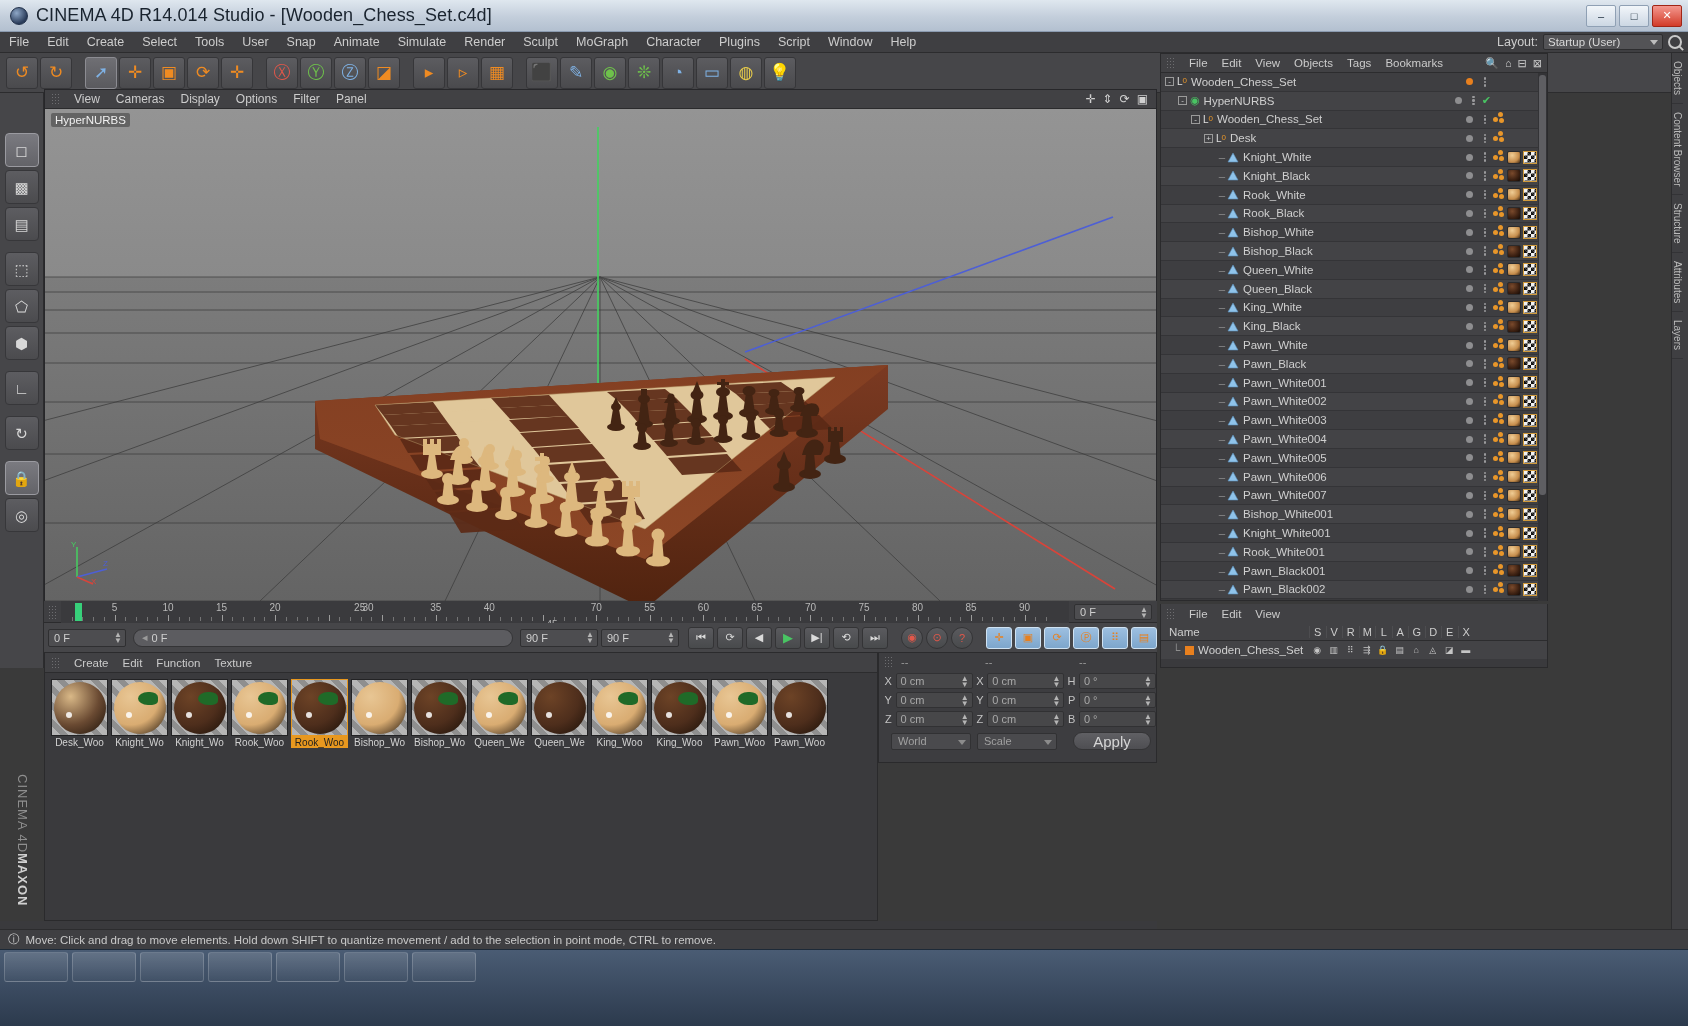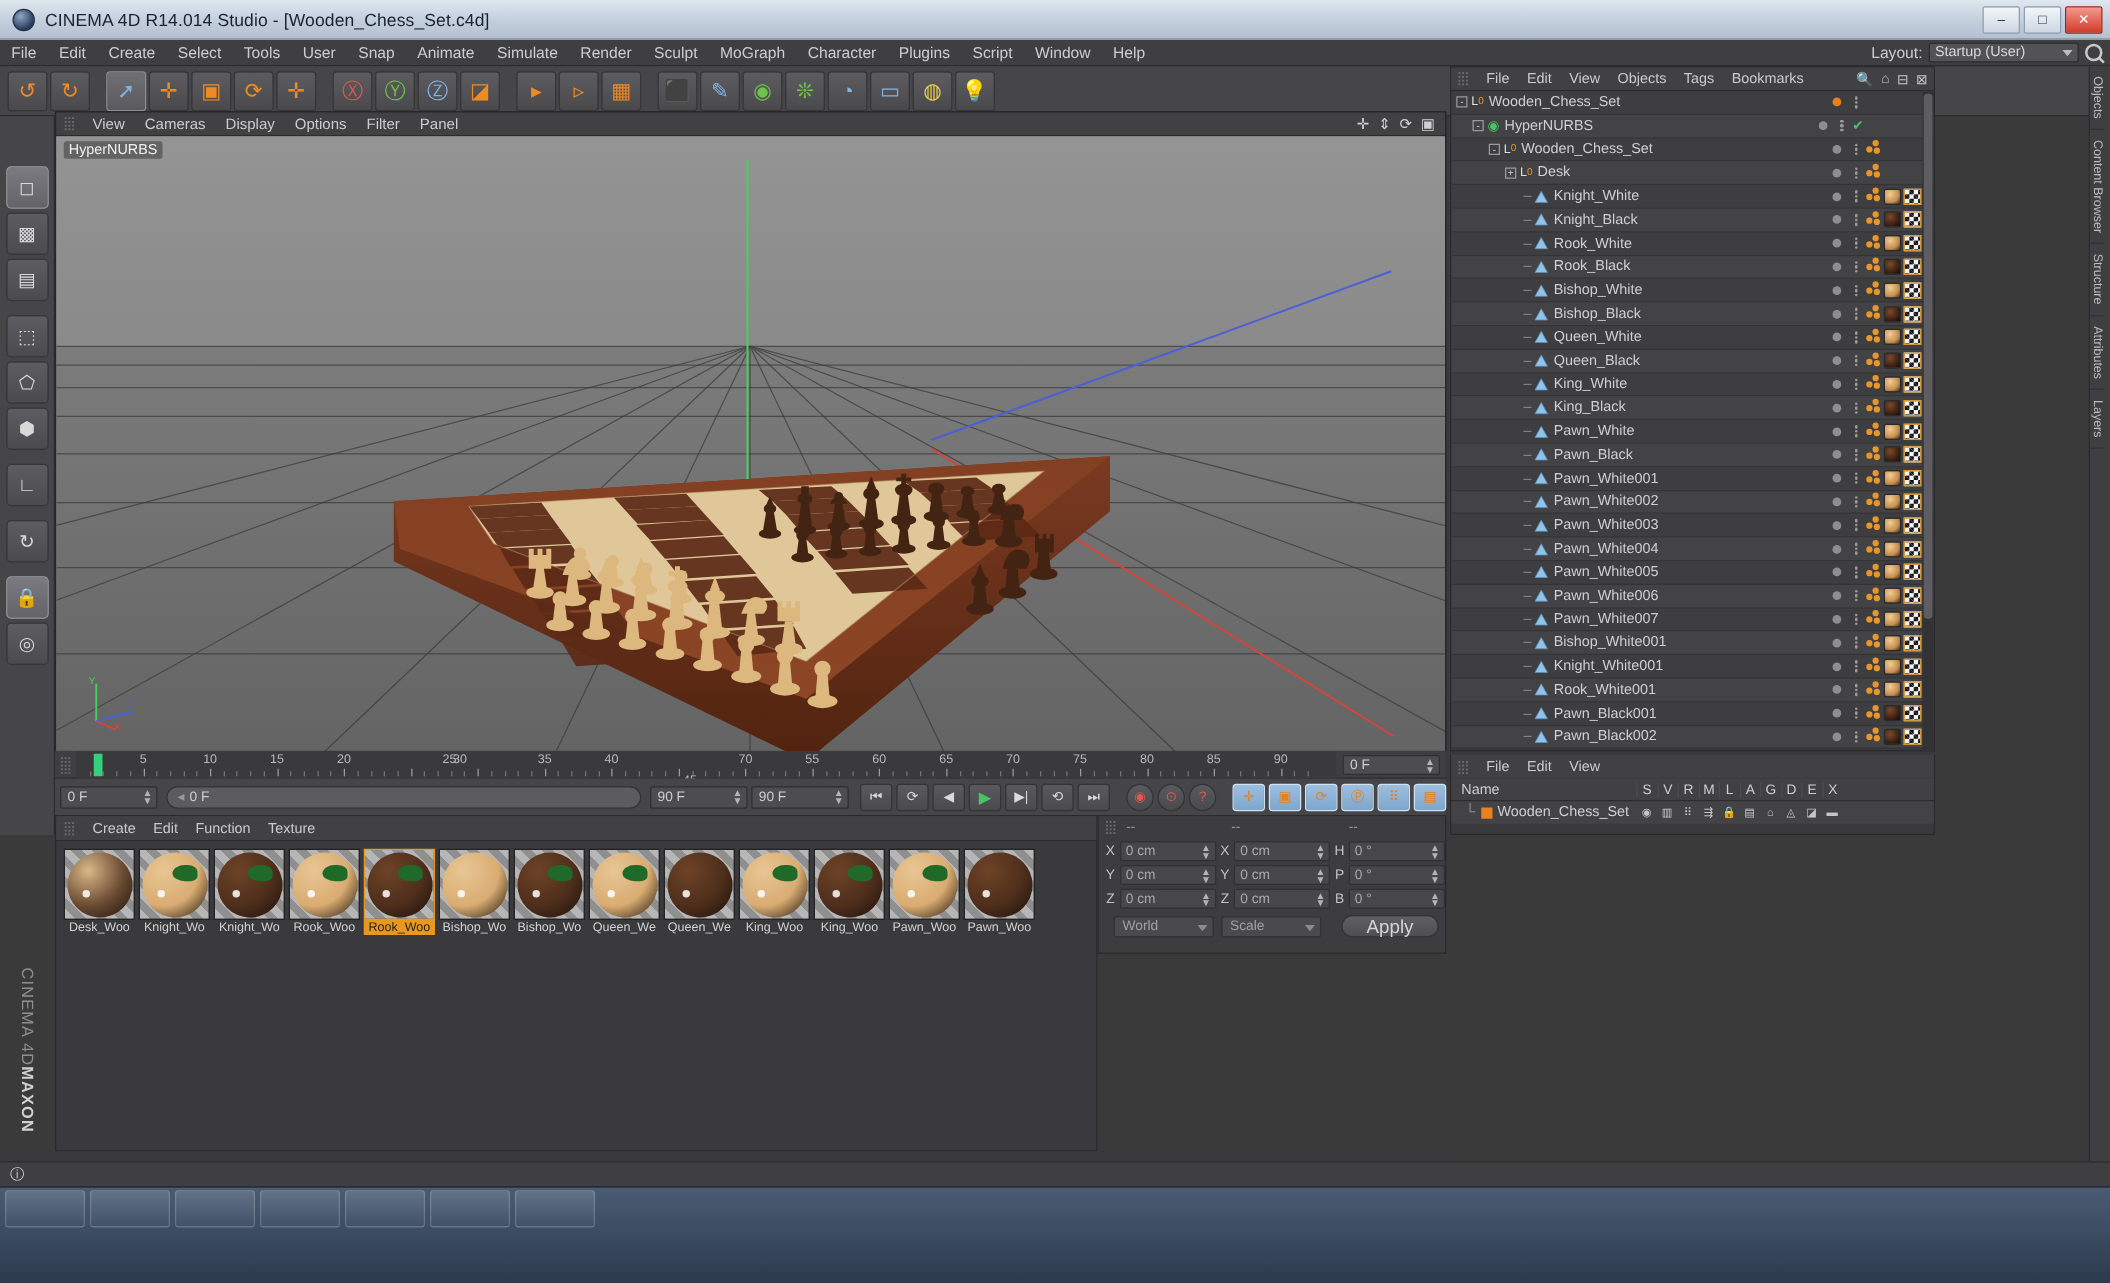--- a/index.html
+++ b/index.html
@@ -18,21 +18,21 @@
     position:absolute; left:0; top:0; width:1688px; height:32px;
     background:linear-gradient(#dfe7ef,#c3cedb 55%,#b3c0d0);
     border-bottom:1px solid #8b9bb0;
     display:flex; align-items:center;
   }
   .tb-icon {
     width:18px;height:18px;margin-left:10px;margin-right:8px;border-radius:50%;
     background:radial-gradient(circle at 35% 32%, #8ea7c7, #2a3c5a 70%);
     border:1px solid #22314a;
   }
-  .tb-title { font-size:14px; color:#19232e; letter-spacing:.1px; }
+  .tb-title { font-size:18px; color:#19232e; letter-spacing:.1px; }
   .tb-btns { margin-left:auto; display:flex; height:22px; margin-right:6px; }
   .tb-btn {
     width:30px;height:22px;margin-left:3px;
     background:linear-gradient(#f2f6fa,#ccd7e3);
     border:1px solid #8fa0b4; border-radius:2px;
     display:flex;align-items:center;justify-content:center;
     font-size:11px;color:#20313f;
   }
   .tb-btn.close { background:linear-gradient(#f4988f,#d23b28); border-color:#a02516; color:#fff; }
 
@@ -1966,20 +1966,21 @@
 
   <div class="bottomfill"></div>
 
   <div class="brand">
     <span>CINEMA 4D</span>
     <b>MAXON</b>
   </div>
 
   <div class="statusbar">
     <span class="si">ⓘ</span>
+    <span>Move: Click and drag to move elements. Hold down SHIFT to quantize movement / add to the selection in point mode, CTRL to remove.</span>
   </div>
 
   <div class="taskbar">
     <div class="tk"></div>
     <div class="tk"></div>
     <div class="tk"></div>
     <div class="tk"></div>
     <div class="tk"></div>
     <div class="tk"></div>
     <div class="tk"></div>

